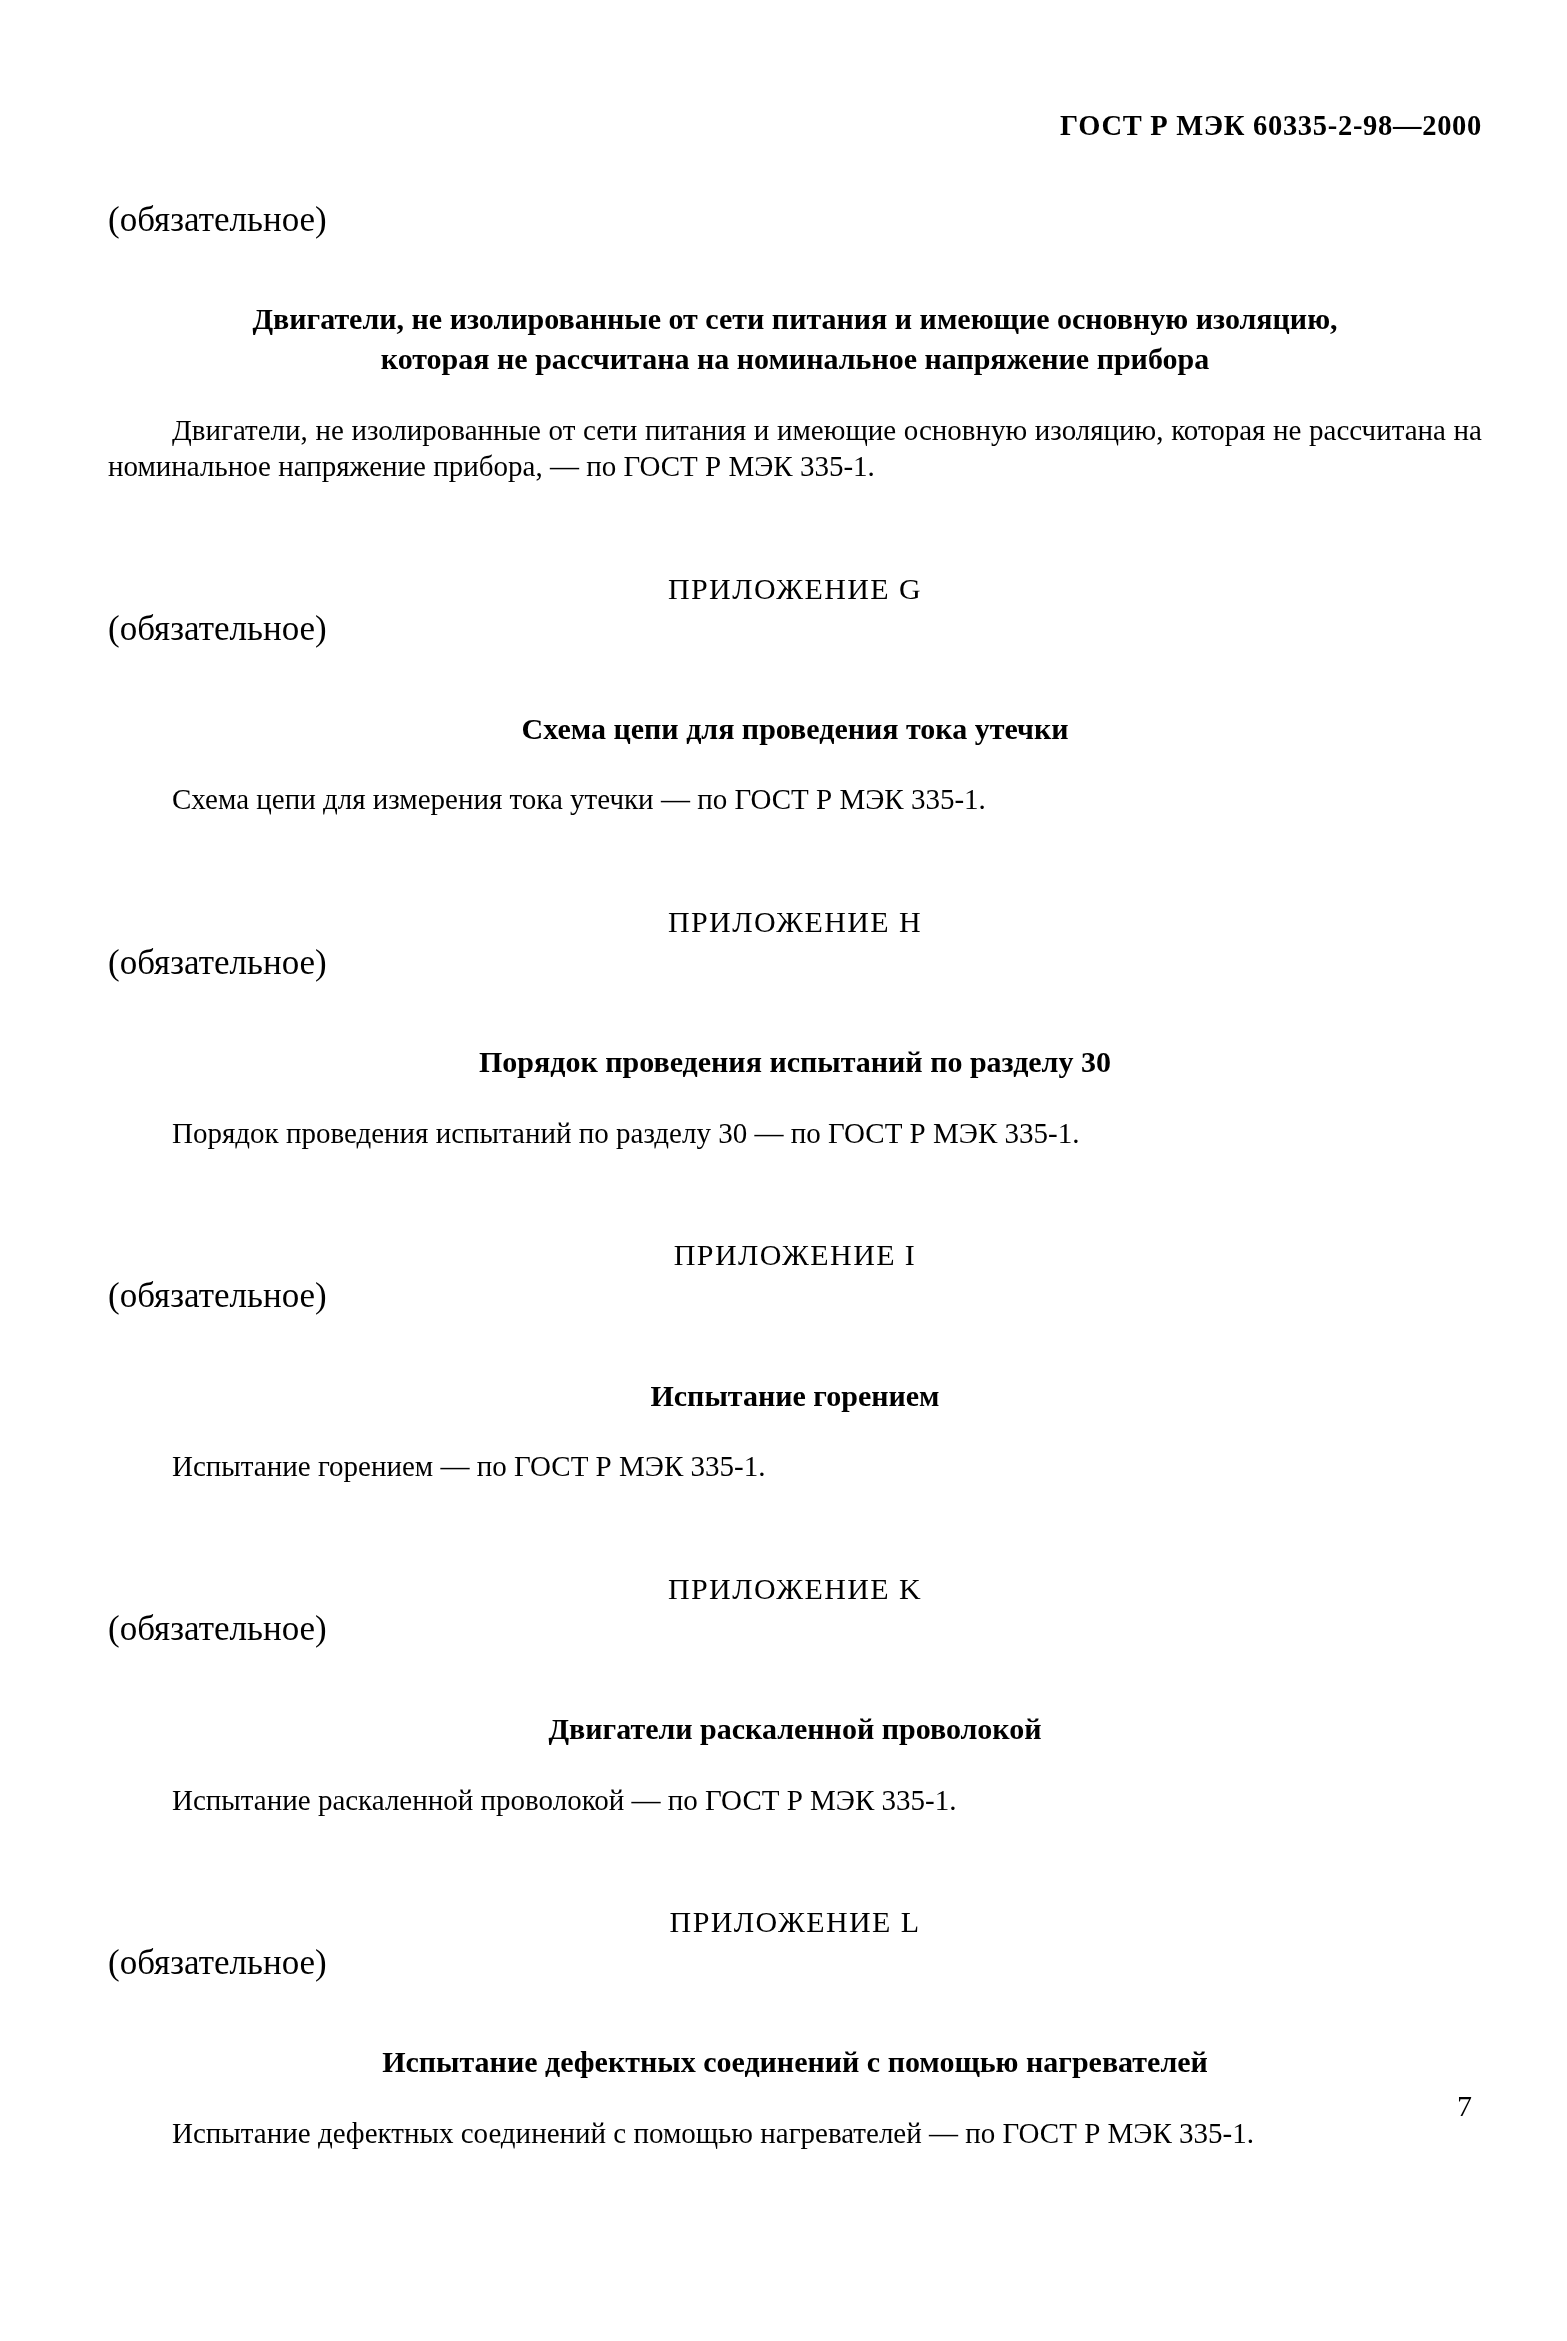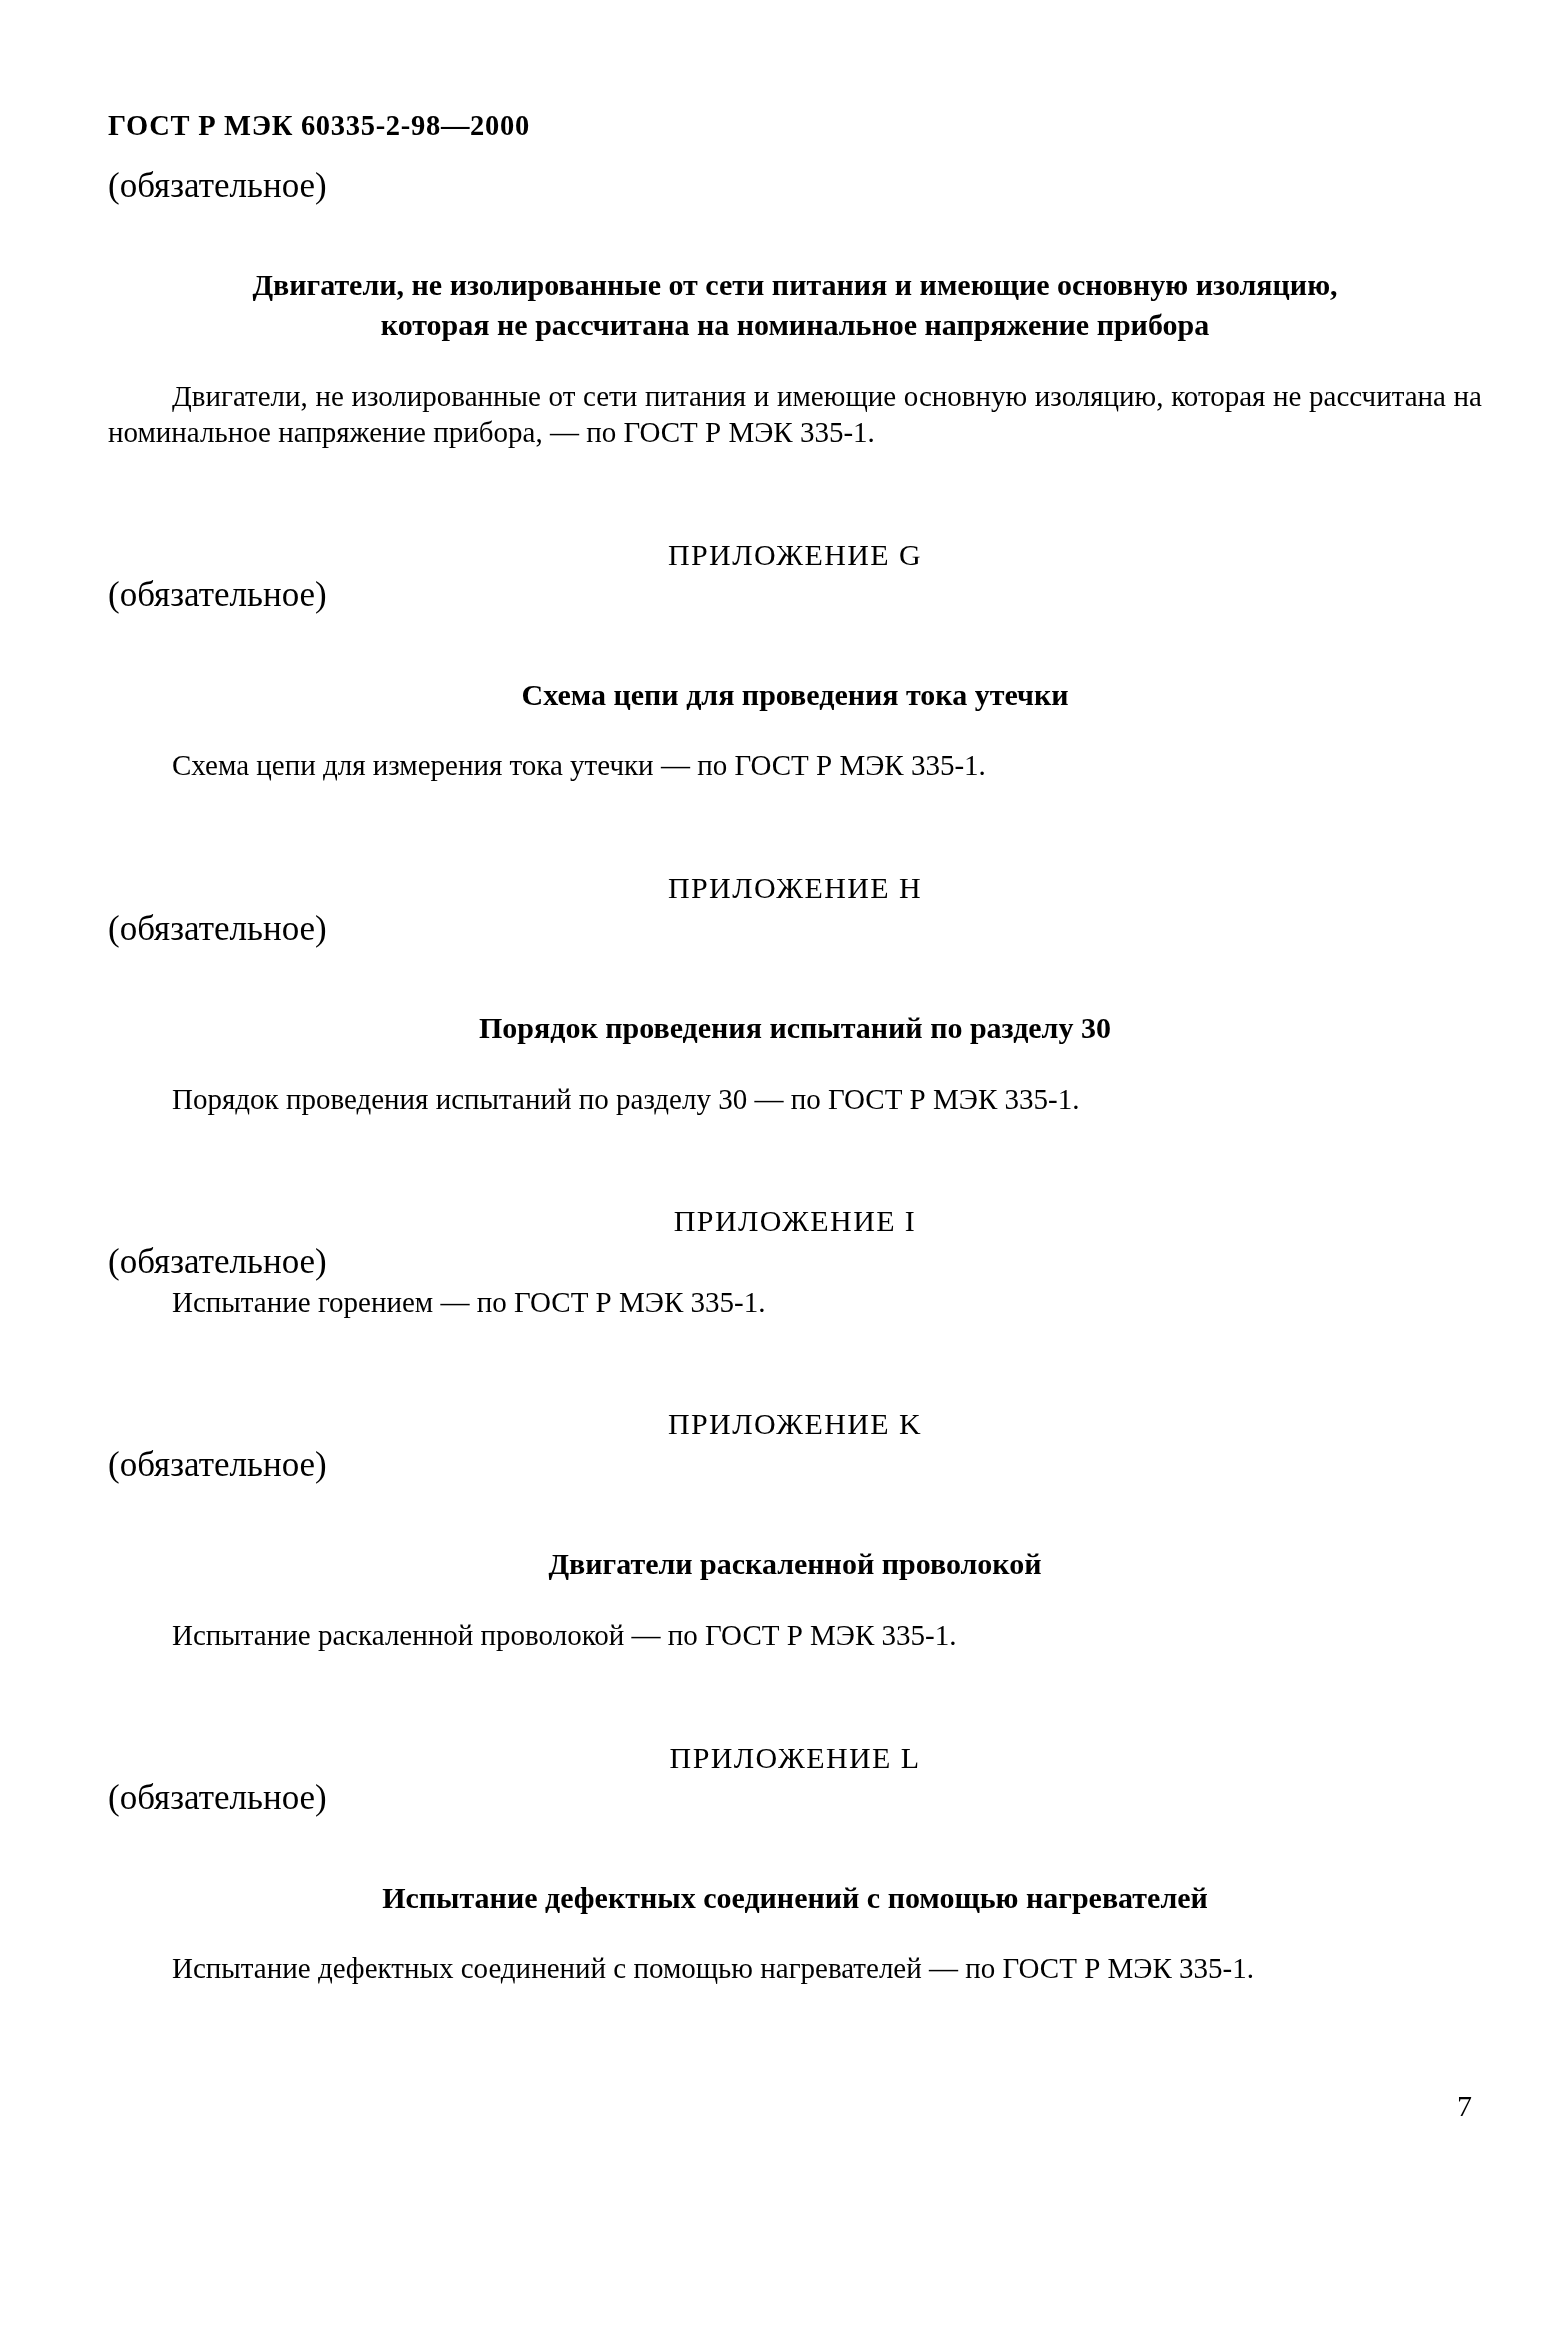--- a/index.html
+++ b/index.html
@@ -10,24 +10,25 @@
     position: relative;
     font-family: "Liberation Serif", "DejaVu Serif", serif;
     color: #000;
   }
   .page {
     position: absolute;
     inset: 0;
     padding: 108px 85px 0 108px;
   }
   .doc-header {
+    text-align: right;
     font-weight: bold;
     font-size: 28.5px;
     letter-spacing: 0.7px;
-    margin-bottom: 20px;
+    margin-bottom: 54px;
     line-height: 1.25;
   }
   .appendix { margin-bottom: 85px; }
   .appendix-heading {
     text-align: center;
     font-size: 30px;
     letter-spacing: 1.4px;
     line-height: 1.25;
   }
   .appendix-status {
@@ -81,20 +82,21 @@
   <section class="appendix">
     <div class="appendix-heading">ПРИЛОЖЕНИЕ H</div>
     <div class="appendix-status">(обязательное)</div>
     <h2 class="appendix-title">Порядок проведения испытаний по разделу 30</h2>
     <p class="appendix-body">Порядок проведения испытаний по разделу 30 — по ГОСТ Р МЭК 335-1.</p>
   </section>
 
   <section class="appendix">
     <div class="appendix-heading">ПРИЛОЖЕНИЕ I</div>
     <div class="appendix-status">(обязательное)</div>
+    <h2 class="appendix-title">Испытание горением</h2>
     <p class="appendix-body">Испытание горением — по ГОСТ Р МЭК 335-1.</p>
   </section>
 
   <section class="appendix">
     <div class="appendix-heading">ПРИЛОЖЕНИЕ K</div>
     <div class="appendix-status">(обязательное)</div>
     <h2 class="appendix-title">Двигатели раскаленной проволокой</h2>
     <p class="appendix-body">Испытание раскаленной проволокой — по ГОСТ Р МЭК 335-1.</p>
   </section>
 

